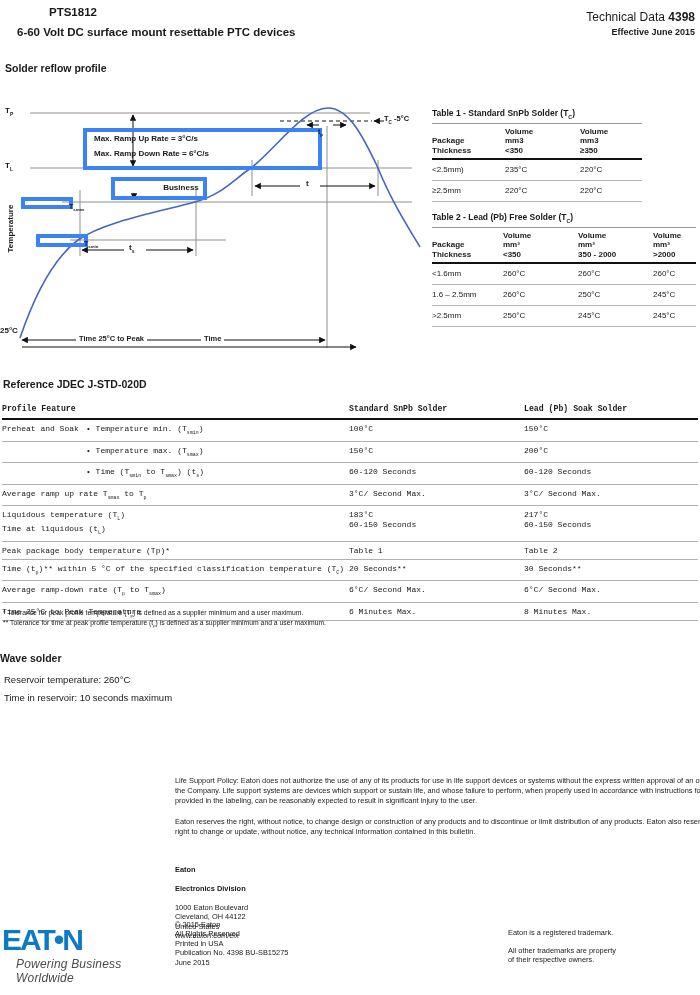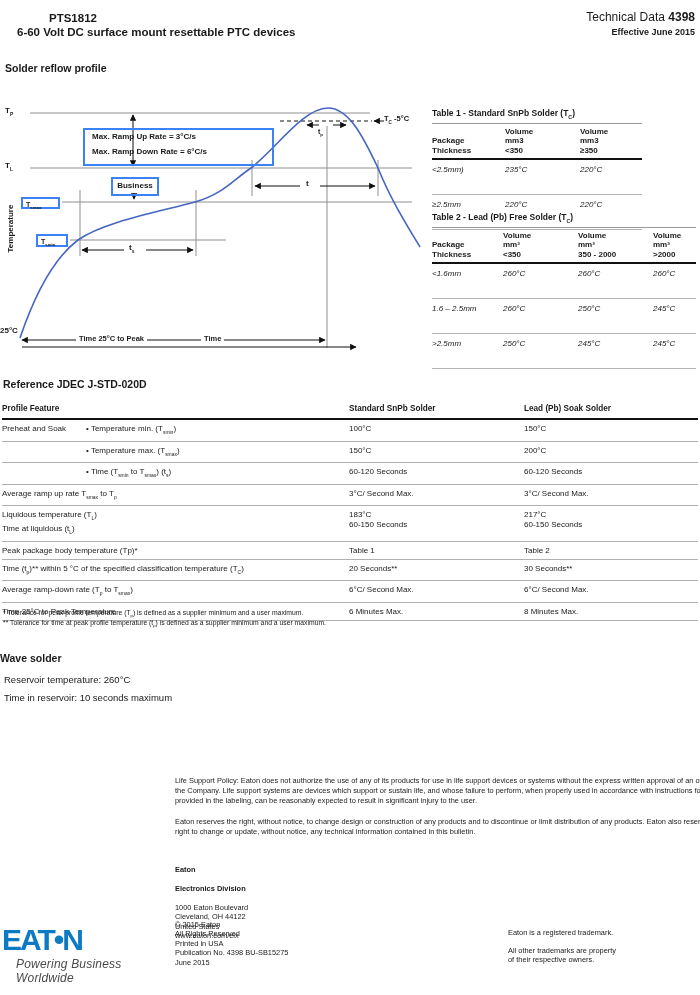--- a/index.html
+++ b/index.html
@@ -1,52 +1,52 @@
 <!DOCTYPE html>
 <html><head>
 <meta charset="utf-8">
 <style>
   html,body{margin:0;padding:0;background:#fff;}
   #page{position:relative;width:700px;height:995px;background:#fff;overflow:hidden;
         font-family:"Liberation Sans",sans-serif;color:#1a1a1a;}
   .abs{position:absolute;}
   sub{font-size:62%;}
   
-  .h-product{left:5px;top:12px;font-size:11.5px;font-weight:bold;padding-left:44px;}
+  .h-product{left:5px;top:6px;font-size:11.5px;font-weight:bold;padding-left:44px;}
   .h-title{left:5px;top:26px;font-size:11.5px;font-weight:bold;margin-left:12px;}
   .h-right{right:5px;top:10px;text-align:right;font-size:12px;}
   .h-right .docnum{font-weight:bold;}
   .h-eff{right:5px;top:27px;text-align:right;font-size:9px;font-weight:bold;}
   .sec-head{font-size:10.5px;font-weight:bold;}
   
   #chart{left:0;top:98px;width:460px;height:264px;}
   #chart .lbl{position:absolute;font-size:8px;font-weight:bold;white-space:nowrap;}
   #chart .wbg{background:#fff;padding:0 3px;}
   #chart .vlabel{position:absolute;left:-26px;top:126px;width:72px;text-align:center;
                  transform:rotate(-90deg);font-weight:bold;font-size:8px;}
-  #chart .box{position:absolute;border:2px solid #3b82f6;background:transparent;}
+  #chart .box{position:absolute;border:4px solid #3b82f6;background:transparent;padding-left:44px;}
   #rampbox{left:83px;top:30px;width:187px;height:34px;}
   #rampbox .bl{position:absolute;left:7px;font-size:8px;font-weight:bold;white-space:nowrap;}
   #preheatbox{left:111px;top:79px;width:44px;height:15px;text-align:center;
               font-size:8px;font-weight:bold;line-height:14px;}
   #tsmaxbox{left:21px;top:99px;width:39px;height:12px;font-size:7px;font-weight:bold;
             line-height:11px;padding-left:3px;box-sizing:border-box;}
   #tsminbox{left:36px;top:136px;width:32px;height:13px;font-size:7px;font-weight:bold;
             line-height:12px;padding-left:3px;box-sizing:border-box;}
   
   .stable{position:absolute;}
   .stitle{font-size:8.5px;font-weight:bold;margin-bottom:3px;white-space:nowrap;}
   .stable table{border-collapse:collapse;width:100%;table-layout:fixed;}
   .stable th{text-align:left;vertical-align:bottom;font-size:8px;font-weight:bold;
              white-space:pre-line;border-top:1px solid #999;border-bottom:2.5px solid #111;
              padding:3px 0 3px;line-height:9.5px;}
-  .stable td{font-size:8px;border-bottom:1px solid #b5b5b5;padding:5px 0 20px;font-style:italic;}
+  .stable td{font-size:8px;border-bottom:1px solid #b5b5b5;padding:5px 0 6px;}
   
   #ptable{left:2px;top:402px;width:696px;}
-  #ptable table{border-collapse:collapse;width:100%;table-layout:fixed;}
+  #ptable table{border-collapse:collapse;width:100%;table-layout:fixed;font-family:Liberation Mono, monospace;}
   #ptable th{text-align:left;font-size:8.2px;font-weight:bold;border-bottom:2px solid #111;
              padding:2px 0 5px;}
   #ptable td{font-size:8px;border-bottom:1px solid #b0b0b0;padding:4px 0 3px;
              line-height:10px;vertical-align:top;}
   .fgroup{display:inline-block;width:84px;vertical-align:top;}
   .fnote{font-size:6.8px;}
   .wave-line{font-size:9.5px;}
   
   .legal{left:175px;top:776px;width:550px;font-size:7.4px;line-height:10px;}
   .legal p{margin:0 0 11px 0;}

